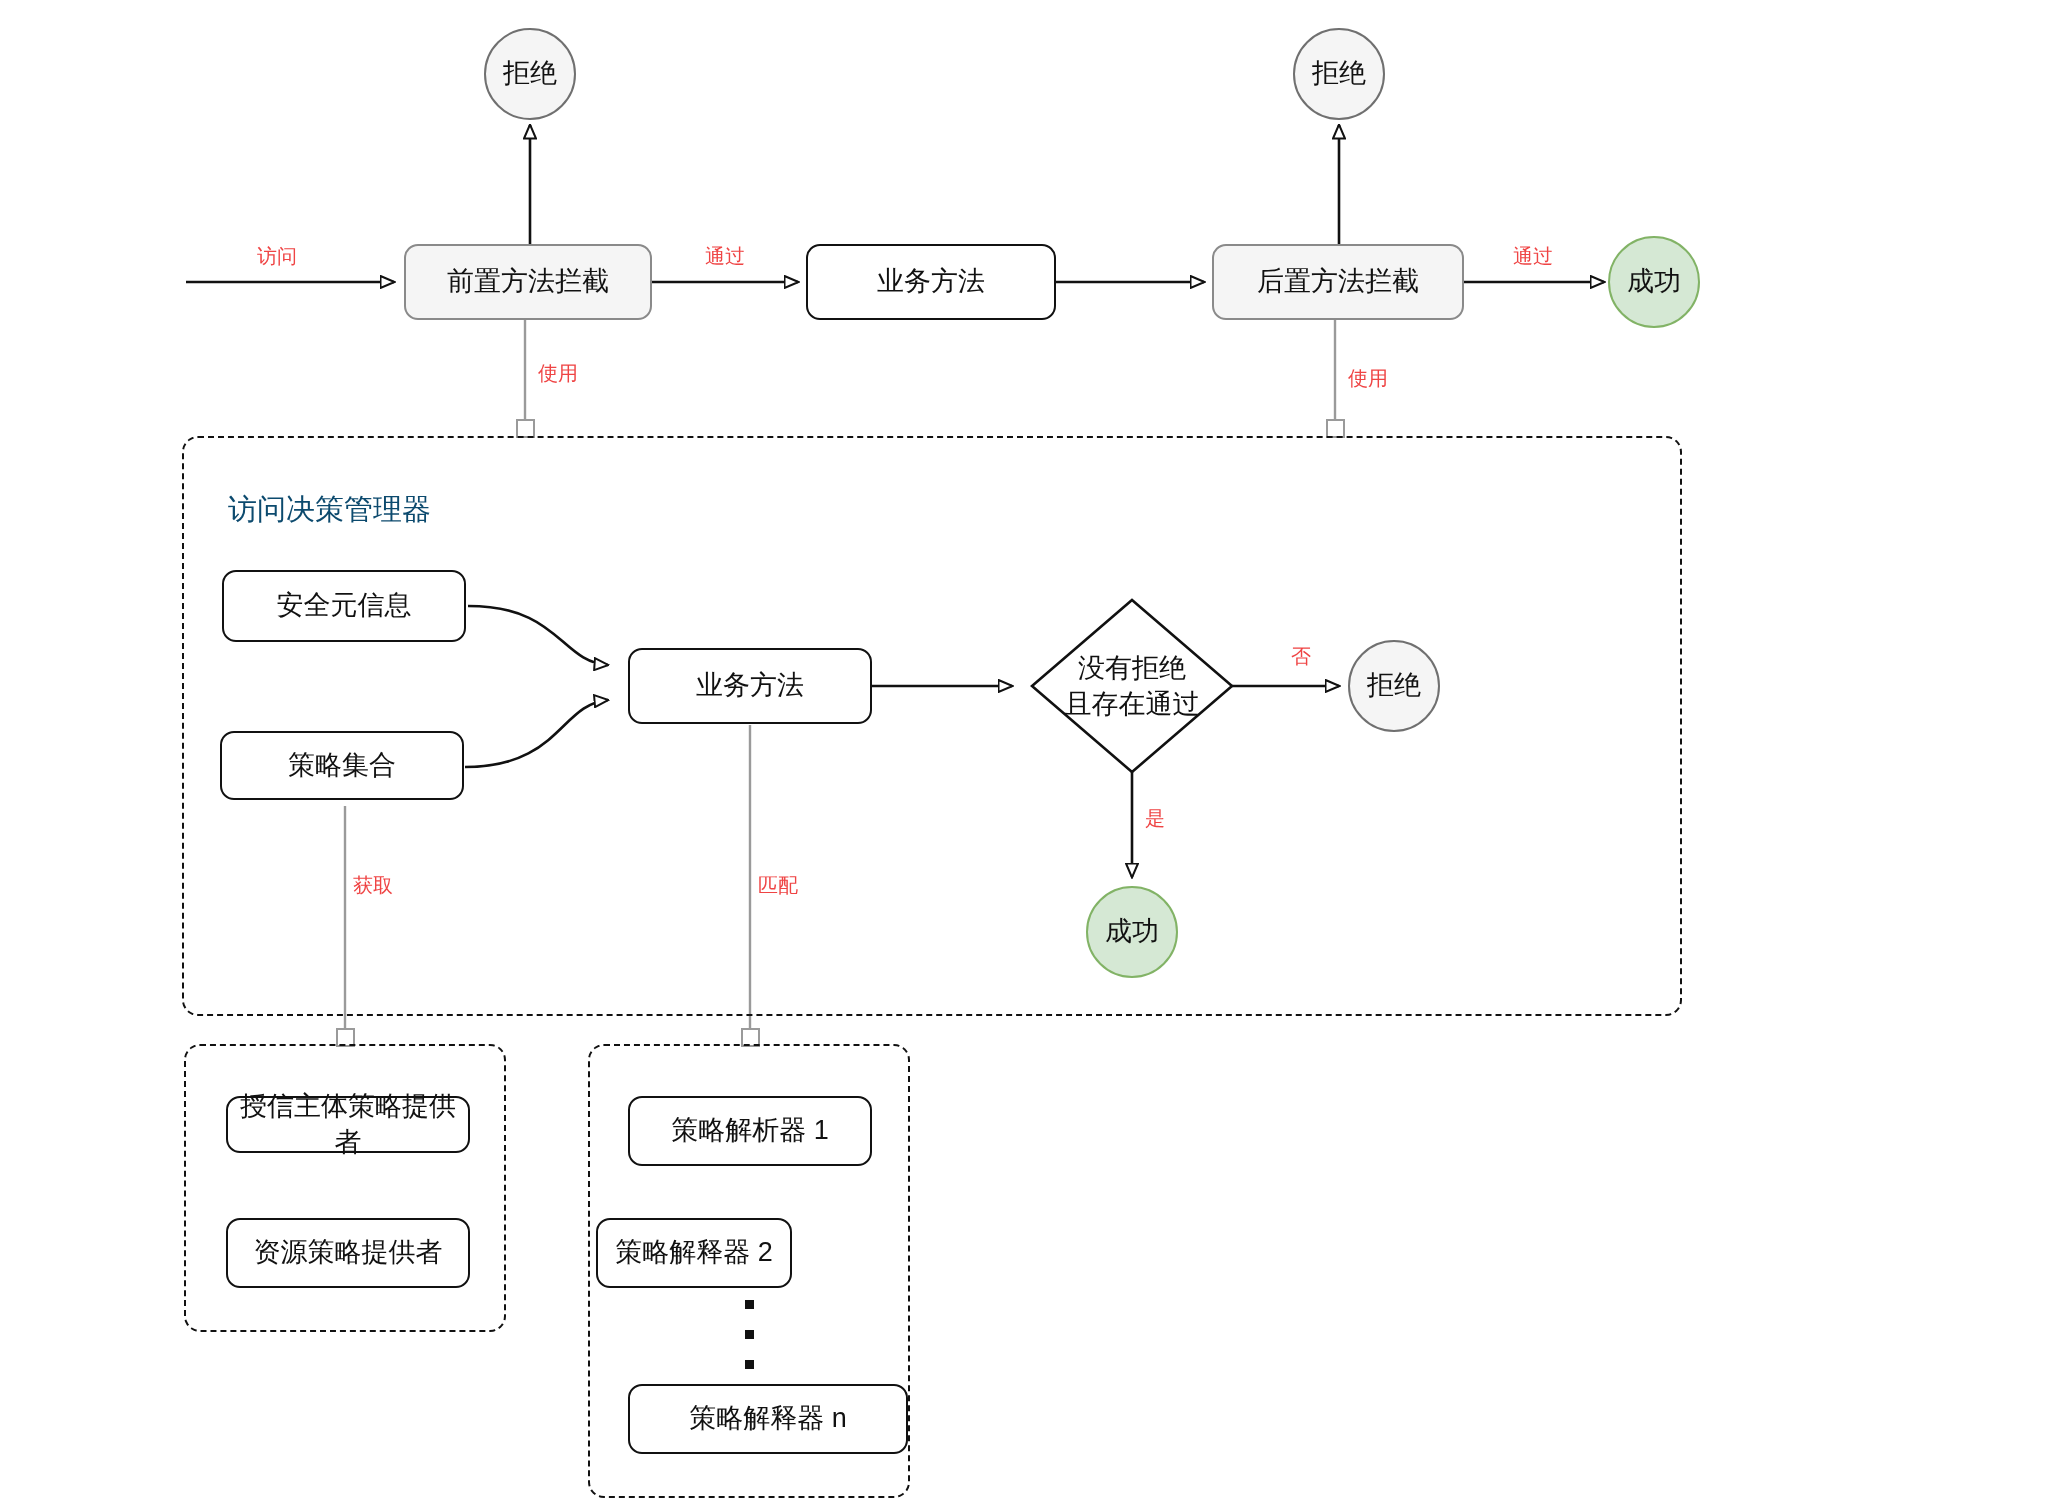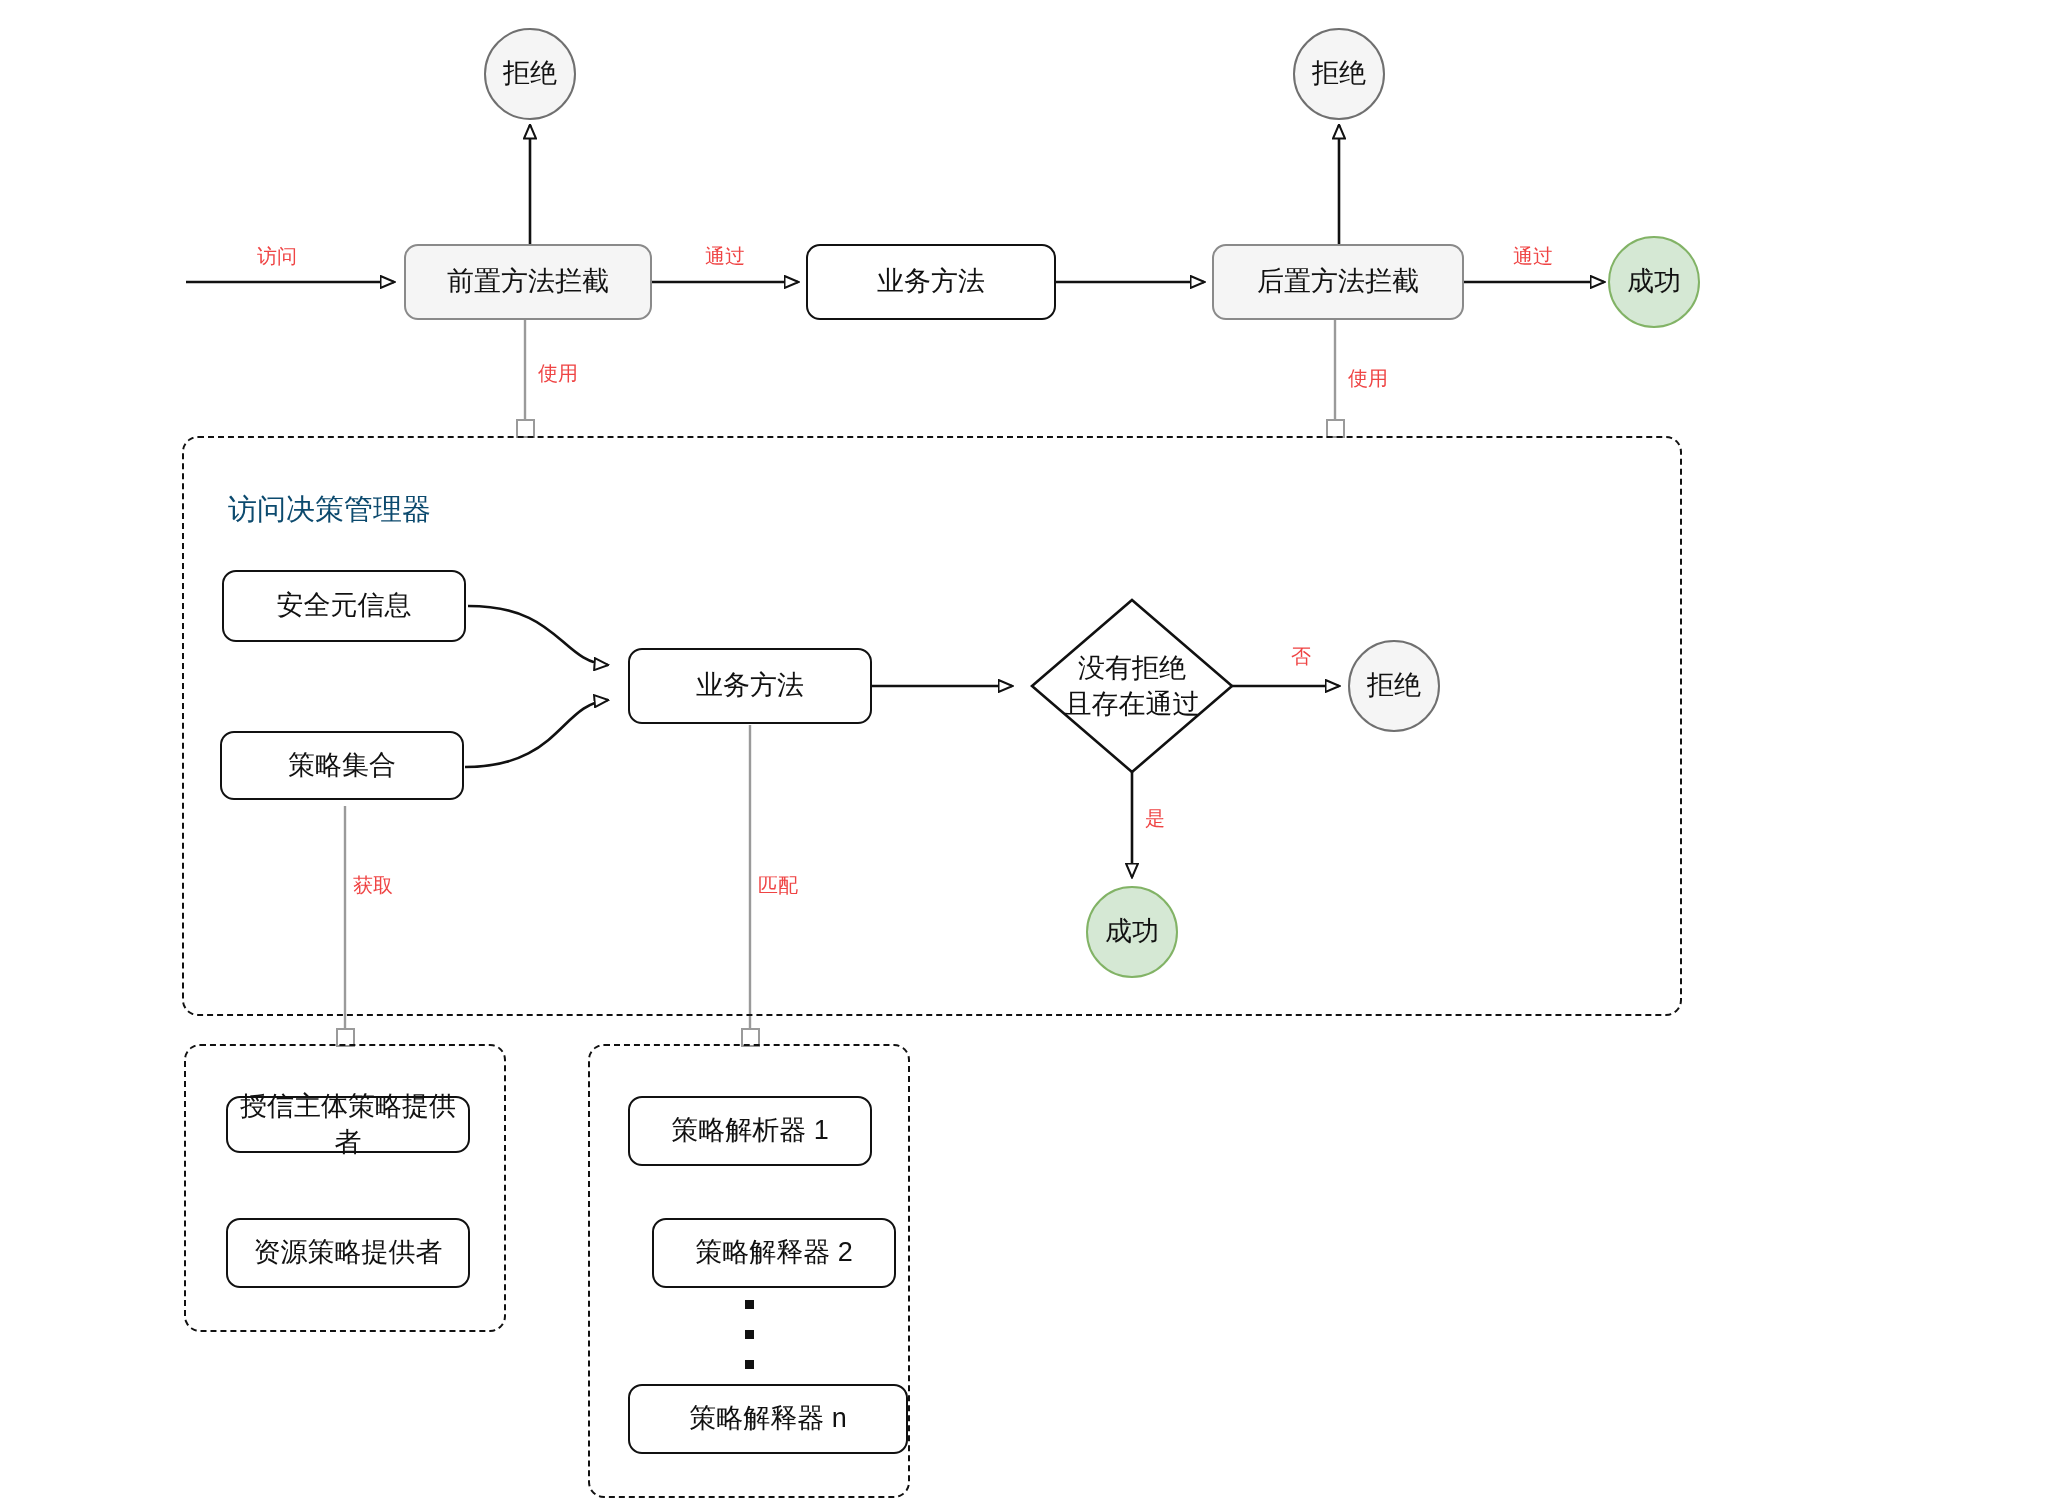--- a/index.html
+++ b/index.html
@@ -209,21 +209,21 @@
   <div class="dashbox" style="left:184px; top:1044px; width:322px; height:288px;"></div>
 
   <div class="node rbox" style="left:226px; top:1096px; width:244px; height:57px;">授信主体策略提供者</div>
 
   <div class="node rbox" style="left:226px; top:1218px; width:244px; height:70px;">资源策略提供者</div>
 
   <div class="dashbox" style="left:588px; top:1044px; width:322px; height:454px;"></div>
 
   <div class="node rbox" style="left:628px; top:1096px; width:244px; height:70px;">策略解析器 1</div>
 
-  <div class="node rbox" style="left:652px; top:1218px; width:244px; height:70px;">策略解释器 2</div>
+  <div class="node rbox" style="left:596px; top:1218px; width:196px; height:70px;">策略解释器 2</div>
 
   <div class="dot" style="left:745px; top:1300px;"></div>
   <div class="dot" style="left:745px; top:1330px;"></div>
   <div class="dot" style="left:745px; top:1360px;"></div>
 
   <div class="node rbox" style="left:628px; top:1384px; width:280px; height:70px;">策略解释器 n</div>
 
 </div>
 
 </body></html>

